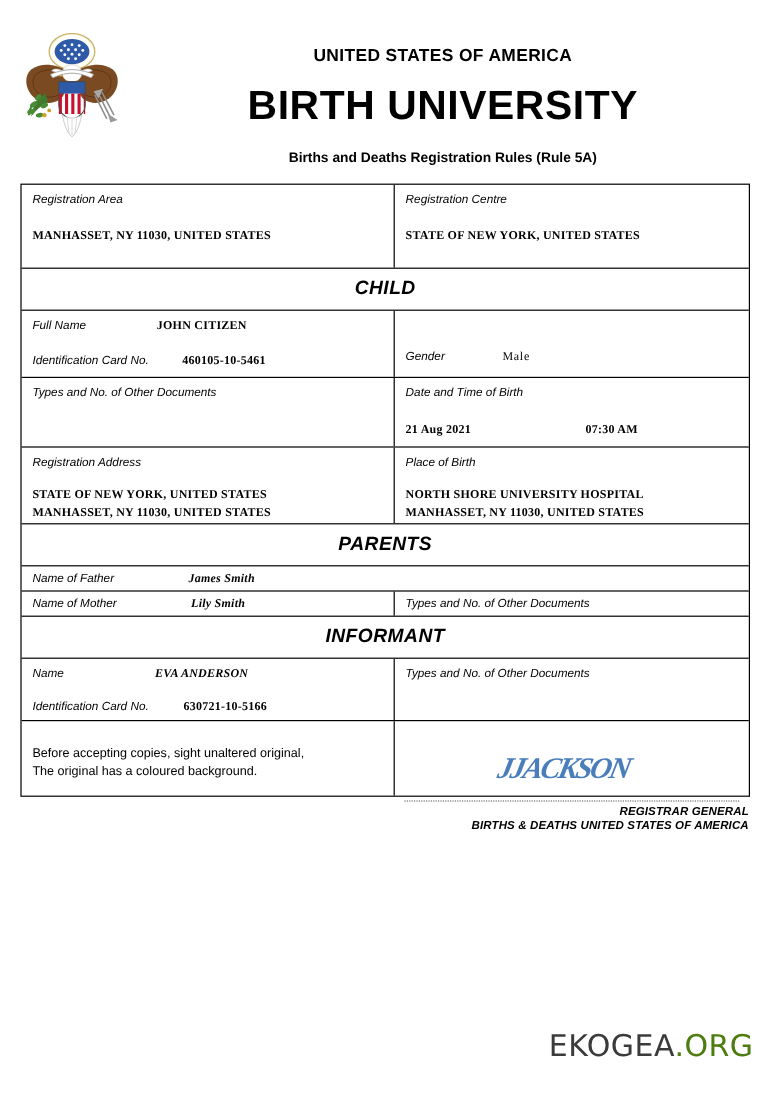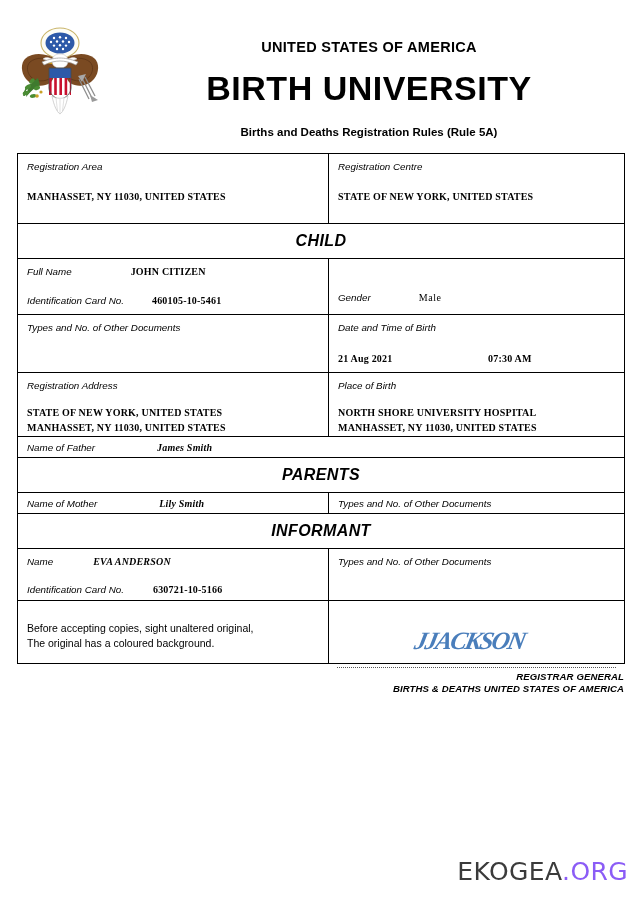--- a/index.html
+++ b/index.html
@@ -119,21 +119,21 @@
     display: flex;
     align-items: baseline;
   }
   .line .lbl { flex: 0 0 auto; }
   .line .val { flex: 0 0 auto; }
 
   .ind-name   { margin-left: 59px; }
   .ind-id     { margin-left: 28px; }
   .ind-gender { margin-left: 48px; }
   .ind-parent { margin-left: 62px; }
-  .ind-inf-name { margin-left: 40px; }
+  .ind-inf-name { margin-left: 76px; }
   .ind-inf-id  { margin-left: 29px; }
   .ind-regdate { margin-left: 30px; }
 
   .dob-line {
     display: flex;
     margin-top: 18px;
   }
   .dob-date { width: 150px; }
 
   
@@ -195,21 +195,21 @@
   
   .watermark {
     position: absolute;
     right: 16px;
     bottom: 28px;
     font-size: 25px;
     letter-spacing: 0.4px;
     font-family: "DejaVu Sans", sans-serif;
   }
   .wm-a { color: #3b3b3b; }
-  .wm-b { color: #8b5cf6; text-align: right; }
+  .wm-b { color: #4d7c0f; text-align: right; }
 </style>
 </head>
 <body>
 
 <div class="header">
 
   <div class="seal">
     <svg viewBox="0 0 88 92" width="88" height="92" aria-hidden="true">
 
       <ellipse cx="44" cy="17" rx="19" ry="15" fill="#fdfdf6" stroke="#c9b46a" stroke-width="1.1"></ellipse>
@@ -344,31 +344,31 @@
       <div class="val" style="margin-top:14px">STATE OF NEW YORK, UNITED STATES</div>
       <div class="val">MANHASSET, NY 11030, UNITED STATES</div>
     </div>
     <div class="cell right">
       <div class="lbl">Place of Birth</div>
       <div class="val" style="margin-top:14px">NORTH SHORE UNIVERSITY HOSPITAL</div>
       <div class="val">MANHASSET, NY 11030, UNITED STATES</div>
     </div>
   </div>
 
+  <div class="row">
+    <div class="cell full banner">PARENTS</div>
+  </div>
+
   <div class="row h-parent">
     <div class="cell full" style="padding-top:4px">
       <div class="line">
         <span class="lbl">Name of Father</span>
         <span class="val it ind-parent">James Smith</span>
       </div>
     </div>
-  </div>
-
-  <div class="row">
-    <div class="cell full banner">PARENTS</div>
   </div>
 
   <div class="row h-parent">
     <div class="cell left" style="padding-top:4px">
       <div class="line">
         <span class="lbl">Name of Mother</span>
         <span class="val it ind-parent">Lily Smith</span>
       </div>
     </div>
     <div class="cell right" style="padding-top:4px">

